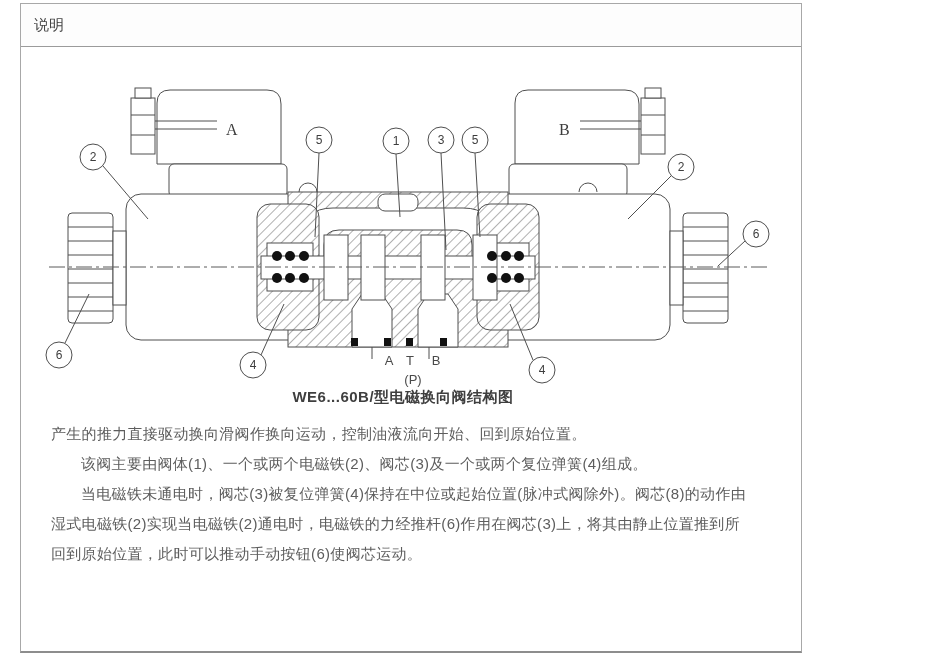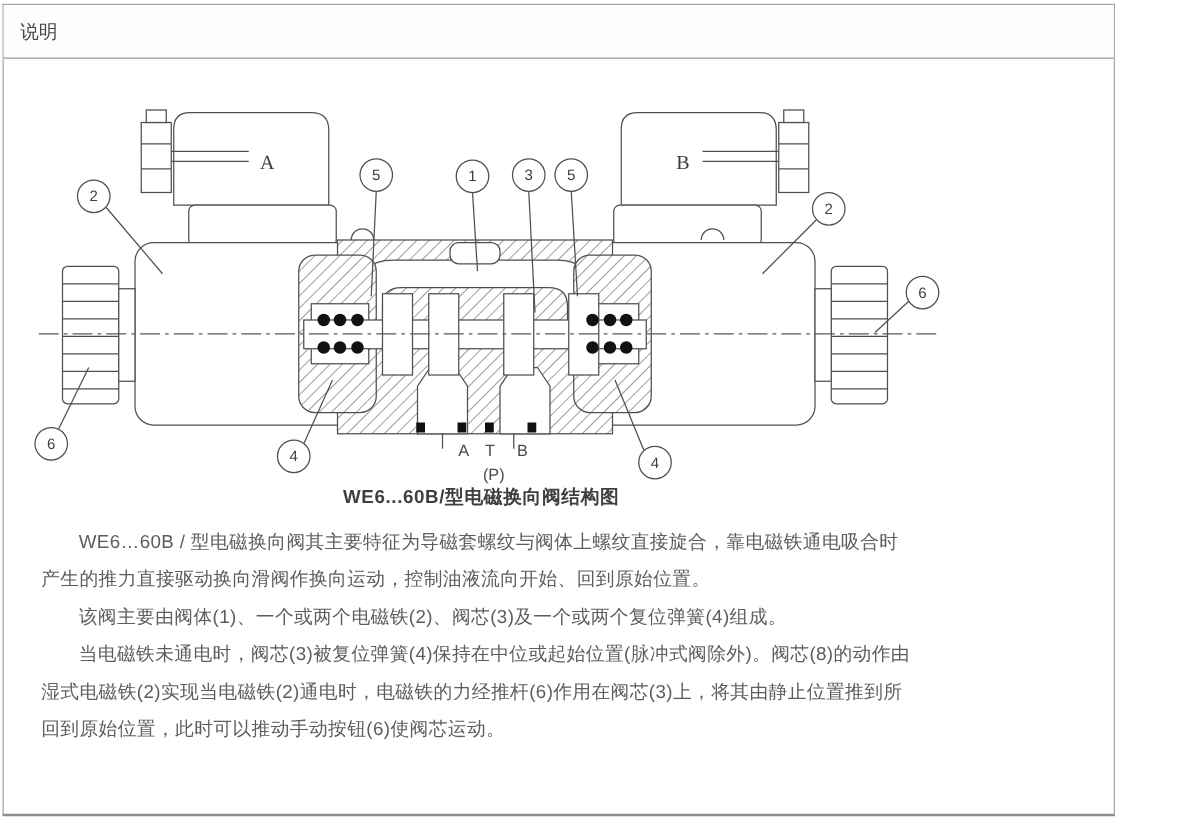--- a/index.html
+++ b/index.html
@@ -1,21 +1,21 @@
 <!DOCTYPE html>
 <html><head>
 <meta charset="utf-8">
 <style>
   html,body{margin:0;padding:0;}
   body{
     width:951px;height:661px;background:#ffffff;position:relative;overflow:hidden;
     font-family:"Liberation Sans","DejaVu Sans",sans-serif;
   }
   .panel{
-    position:absolute;left:2px;top:3px;width:890px;height:650px;
+    position:absolute;left:20px;top:3px;width:782px;height:650px;
     border:1px solid #a8a8a8;border-bottom:2px solid #8d8d8d;background:#fff;box-sizing:border-box;
   }
   .panel-header{
     height:42px;border-bottom:1px solid #9b9b9b;display:flex;align-items:center;
     padding-left:13px;font-size:15px;color:#454545;background:#fdfdfd;
   }
   .panel-body{position:relative;width:100%;height:606px;}
   svg.diagram{display:block;position:absolute;left:0;top:0;}
   svg .ln{stroke:#4f4f4f;stroke-width:1;fill:none;}
   svg .fw{stroke:#4f4f4f;stroke-width:1;fill:#ffffff;}
@@ -210,21 +210,20 @@
         <circle class="fw" cx="521" cy="323" r="13"></circle>
         <text class="co-num" x="521" y="327">4</text>
       </g>
 
       <text class="cap" x="382" y="355">WE6...60B/型电磁换向阀结构图</text>
 
       <line class="axis" x1="28" y1="220" x2="748" y2="220"></line>
     </svg>
 
     <div class="text-block">
-      <div class="text-line indent">WE6…60B / 型电磁换向阀其主要特征为导磁套螺纹与阀体上螺纹直接旋合，靠电磁铁通电吸合时</div>
       <div class="text-line">产生的推力直接驱动换向滑阀作换向运动，控制油液流向开始、回到原始位置。</div>
       <div class="text-line indent">该阀主要由阀体(1)、一个或两个电磁铁(2)、阀芯(3)及一个或两个复位弹簧(4)组成。</div>
       <div class="text-line indent">当电磁铁未通电时，阀芯(3)被复位弹簧(4)保持在中位或起始位置(脉冲式阀除外)。阀芯(8)的动作由</div>
       <div class="text-line">湿式电磁铁(2)实现当电磁铁(2)通电时，电磁铁的力经推杆(6)作用在阀芯(3)上，将其由静止位置推到所</div>
       <div class="text-line">回到原始位置，此时可以推动手动按钮(6)使阀芯运动。</div>
     </div>
 
   </div>
 </div>
 

